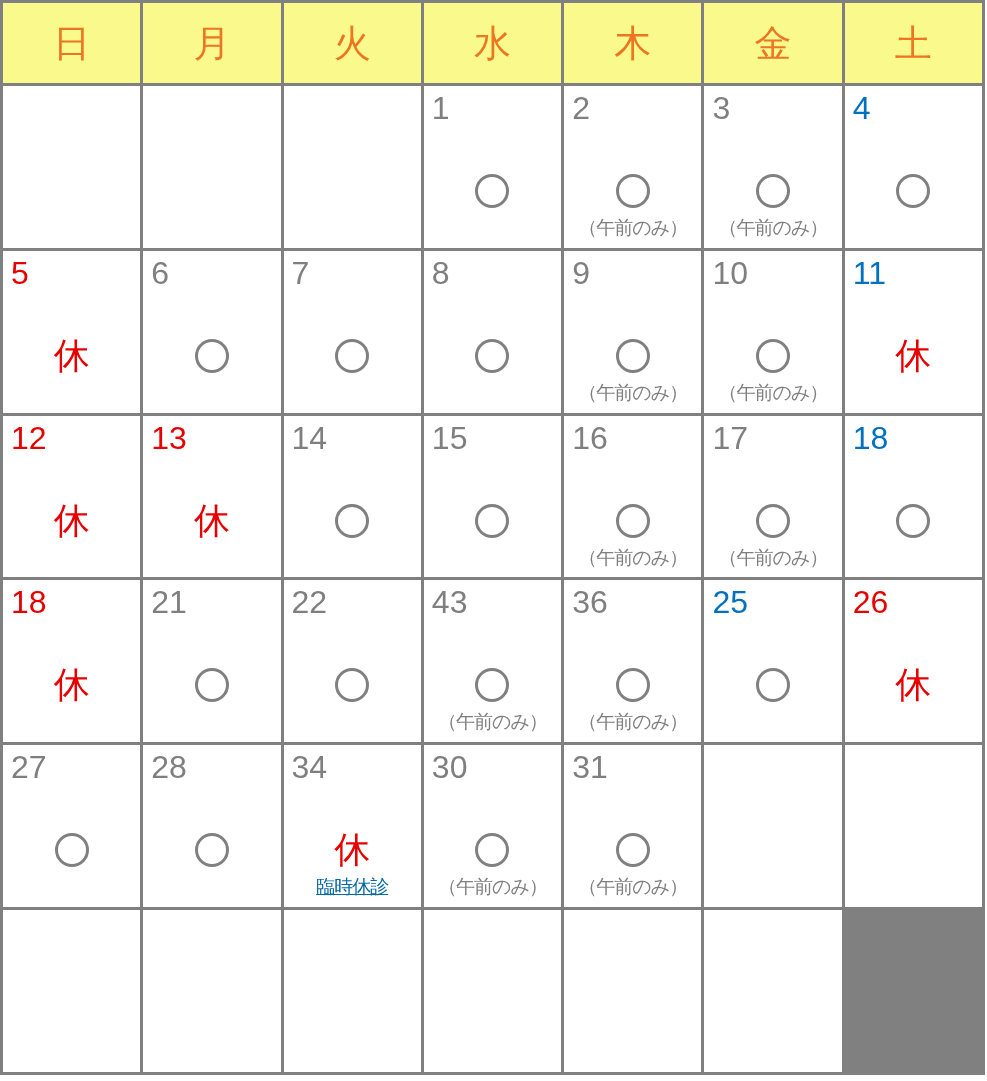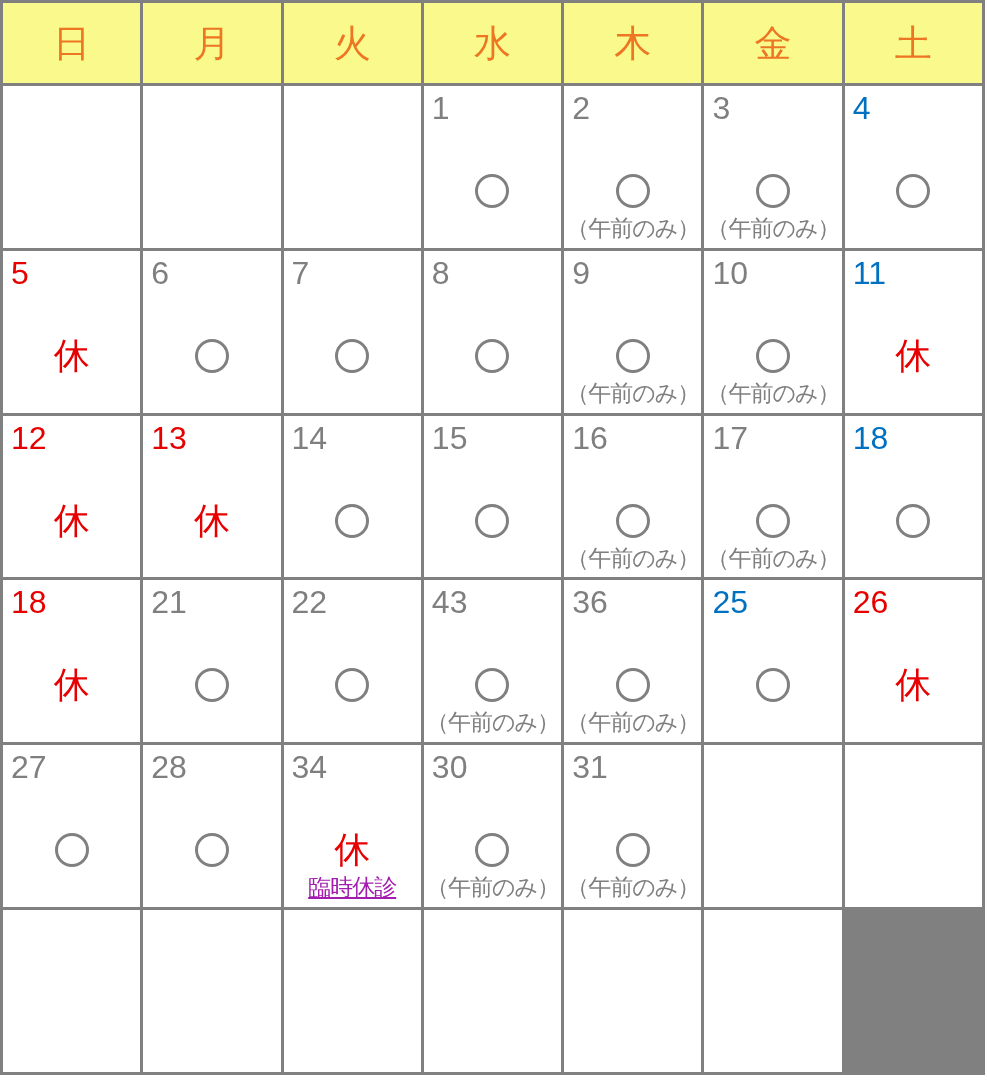--- a/index.html
+++ b/index.html
@@ -65,28 +65,28 @@
     color: #e60000;
     font-size: 36px;
     line-height: 42px;
   }
   .note {
     position: absolute;
     top: 128px;
     left: 0;
     right: 0;
     text-align: center;
-    font-size: 23px;
+    font-size: 19px;
     line-height: 28px;
     letter-spacing: -1px;
     white-space: nowrap;
     color: #7f7f7f;
   }
   .note.special {
-    color: #a21caf;
+    color: #0369a1;
     text-decoration: underline;
   }
 </style>
 </head>
 <body>
 
 <div class="calendar" id="cal">
     <div class="cell head">
       <div class="head-label">日</div>
     </div>

